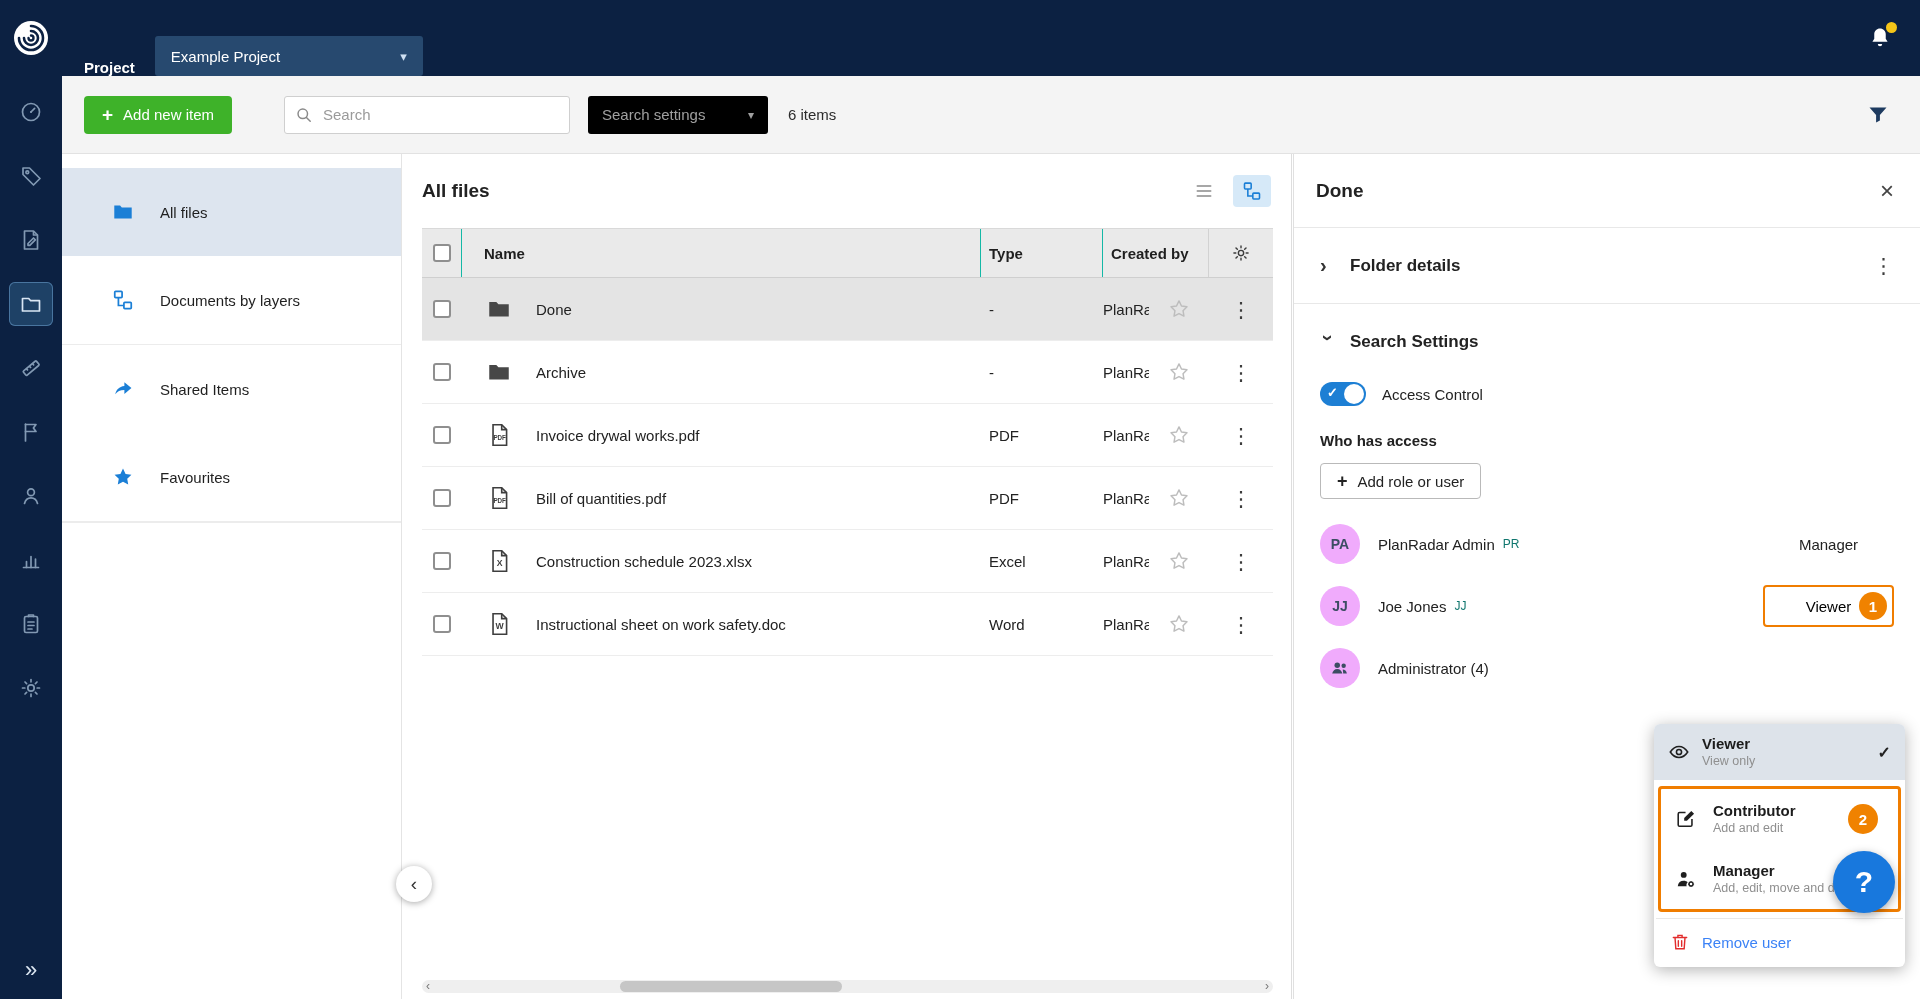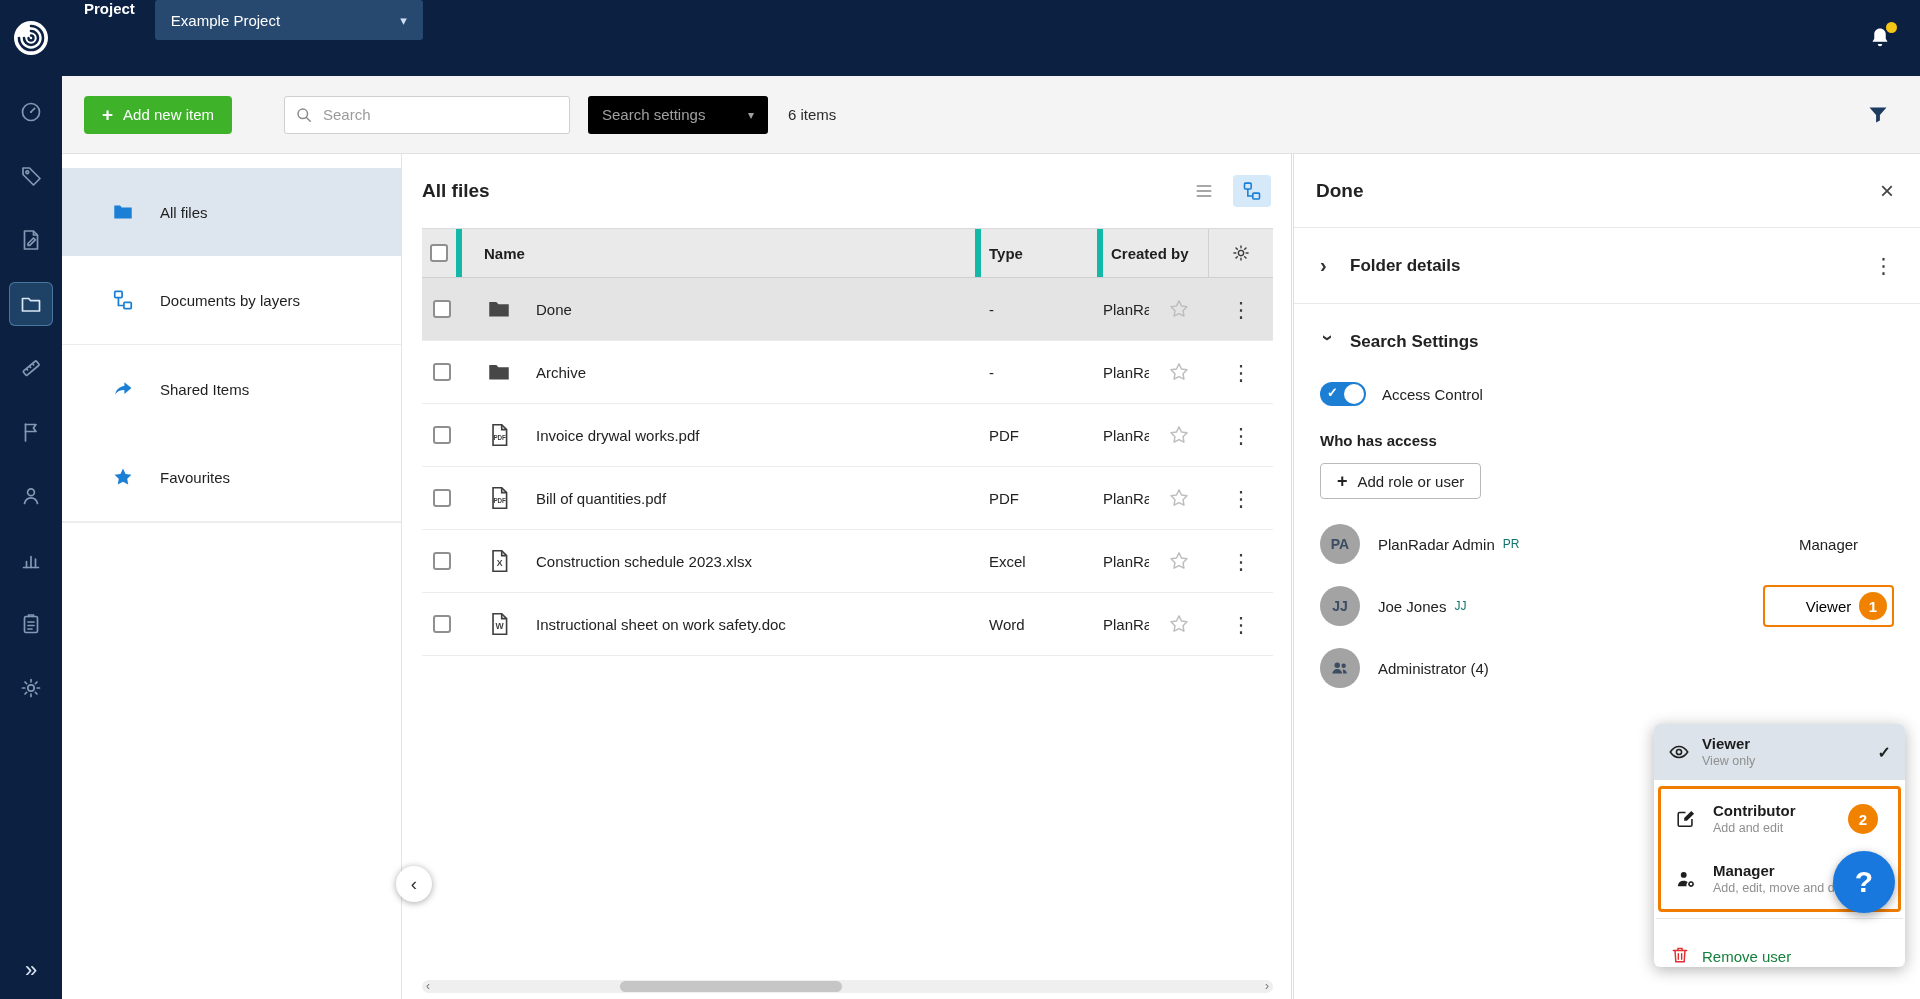--- a/index.html
+++ b/index.html
@@ -4,21 +4,21 @@
 <style>
   * { box-sizing: border-box; }
   html,body { margin:0; padding:0; }
   body {
     width:1920px; height:999px; position:relative; overflow:hidden;
     font-family:"Liberation Sans", sans-serif; background:#fff; color:#222;
   }
   svg { display:block; }
 
   
-  .topbar { position:absolute; left:0; top:0; width:1920px; height:76px; background:#0c2142; display:flex; align-items:flex-start; z-index:30; }
+  .topbar { position:absolute; left:0; top:0; width:1920px; height:76px; background:#0c2142; display:flex; align-items:flex-end; z-index:30; }
   .logo { width:62px; height:76px; display:flex; align-items:center; justify-content:center; cursor:pointer; }
   .project-label { color:#fff; font-size:15px; font-weight:bold; margin:0 20px 0 22px; }
   .project-dd { width:268px; height:40px; background:#27496f; border-radius:3px; color:#fff; font-size:15px; display:flex; align-items:center; padding:0 16px; cursor:pointer; }
   .project-dd .dd-chev { margin-left:auto; font-size:13px; color:#cfe0f2; }
   .bell-wrap { position:absolute; right:27px; top:50%; transform:translateY(-50%); cursor:pointer; }
   .bell-dot { position:absolute; top:-3px; right:-4px; width:11px; height:11px; border-radius:50%; background:#f5c518; }
 
   
   .side { position:absolute; left:0; top:76px; width:62px; height:923px; background:#0c2142; display:flex; flex-direction:column; align-items:center; padding-top:14px; z-index:20; }
   .side .ic { width:44px; height:44px; border-radius:6px; display:flex; align-items:center; justify-content:center; margin-bottom:20px; cursor:pointer; }
@@ -54,21 +54,21 @@
   .tbl { margin:0 20px; width:851px; }
   .thead { height:50px; background:#eaeaea; border-top:1px solid #d9d9d9; border-bottom:1px solid #cfcfcf; display:flex; align-items:center; font-weight:bold; font-size:15px; color:#1f1f1f; }
   .trow { height:63px; display:flex; align-items:center; border-bottom:1px solid #ededed; font-size:15px; cursor:pointer; }
   .trow.selected { background:#e4e4e4; }
   .c-check { width:40px; display:flex; justify-content:center; align-items:center; align-self:stretch; }
   .c-name  { width:519px; display:flex; align-items:center; align-self:stretch; }
   .c-type  { width:122px; padding-left:8px; align-self:stretch; display:flex; align-items:center; }
   .c-created { width:46px; overflow:hidden; white-space:nowrap; align-self:stretch; display:flex; align-items:center; }
   .c-star { width:60px; display:flex; justify-content:center; align-items:center; align-self:stretch; }
   .c-actions { width:64px; display:flex; justify-content:center; align-items:center; align-self:stretch; }
-  .thead .c-check, .thead .c-name, .thead .c-type { border-right:6px solid #14b8a6; }
+  .thead .c-check, .thead .c-name, .thead .c-type { border-right:1px solid #14b8a6; }
   .thead .c-created { width:106px; border-right:1px solid #d2d2d2; padding-left:8px; }
   .thead .c-name { padding-left:22px; }
   .cb { width:18px; height:18px; border:2px solid #8f8f8f; border-radius:3px; background:#fff; cursor:pointer; }
   .row-icon { margin-left:24px; margin-right:24px; }
   .kebab { font-size:21px; color:#3c3c3c; cursor:pointer; line-height:1; }
   .star-btn { cursor:pointer; }
 
   .hscroll { position:absolute; left:20px; bottom:6px; width:851px; height:13px; background:#efefef; border-radius:7px; }
   .hs-thumb { position:absolute; left:198px; top:1px; width:222px; height:11px; background:#c6c6c6; border-radius:6px; cursor:pointer; }
   .hs-arrow { position:absolute; top:-1px; font-size:12px; color:#777; cursor:pointer; }
@@ -93,41 +93,41 @@
   .toggle { width:46px; height:24px; background:#1d7fd4; border-radius:12px; position:relative; cursor:pointer; flex:0 0 auto; }
   .toggle .knob { position:absolute; right:2px; top:2px; width:20px; height:20px; border-radius:50%; background:#fff; }
   .toggle .tick { position:absolute; left:7px; top:3px; color:#fff; font-size:13px; font-weight:bold; }
   .toggle-label { font-size:15px; }
 
   .who-label { font-size:15px; font-weight:bold; margin:26px 4px 14px; }
   .add-user-btn { height:36px; border:1px solid #b9b9b9; border-radius:4px; background:#fff; font-size:15px; font-family:inherit; color:#222; padding:0 16px; display:inline-flex; align-items:center; gap:10px; margin:0 4px 14px; cursor:pointer; }
   .add-user-btn .plus { font-size:18px; font-weight:bold; }
 
   .user-row { height:62px; display:flex; align-items:center; padding:0 4px; }
-  .avatar { width:40px; height:40px; border-radius:50%; background:#a3a3a3; color:#3c4d63; font-size:14px; font-weight:bold; display:flex; align-items:center; justify-content:center; margin-right:18px; flex:0 0 auto; }
+  .avatar { width:40px; height:40px; border-radius:50%; background:#f0abfc; color:#3c4d63; font-size:14px; font-weight:bold; display:flex; align-items:center; justify-content:center; margin-right:18px; flex:0 0 auto; }
   .uname { font-size:15px; color:#222; }
   .usub { font-size:12px; color:#0f766e; margin-left:8px; }
   .role-col { margin-left:auto; width:131px; display:flex; justify-content:center; }
   .role-plain { font-size:15px; color:#222; }
   .role-btn { width:131px; height:42px; border:2px solid #f07d00; border-radius:4px; background:#fff; font-size:15px; font-family:inherit; display:flex; align-items:center; justify-content:center; position:relative; cursor:pointer; }
   .num-badge { width:30px; height:30px; border-radius:50%; background:#f08200; color:#fff; font-size:15px; font-weight:bold; display:flex; align-items:center; justify-content:center; }
   .role-btn .num-badge { position:absolute; right:5px; top:50%; transform:translateY(-50%); width:28px; height:28px; }
 
   .role-menu { position:absolute; right:15px; top:342px; width:251px; background:#fff; border-radius:6px; box-shadow:0 3px 16px rgba(0,0,0,.3); z-index:25; padding-bottom:2px; }
   .menu-item { display:flex; align-items:center; gap:12px; padding:0 14px; height:56px; cursor:pointer; position:relative; }
   .menu-item.selected { background:#dde3ea; border-radius:6px 6px 0 0; }
   .mi-texts { display:flex; flex-direction:column; line-height:1.25; }
   .mi-title { font-size:15px; font-weight:bold; color:#1c1c1c; }
   .mi-desc { font-size:12.5px; color:#8f8f8f; white-space:nowrap; }
   .mi-check { margin-left:auto; font-size:16px; font-weight:bold; color:#222; }
   .orange-box { border:3px solid #f07d00; border-radius:4px; margin:6px 4px; }
   .orange-box .menu-item { height:60px;gap:16px; }
   .menu-item .num-badge { position:absolute; right:20px; top:50%; transform:translateY(-50%); }
   .menu-sep { height:1px; background:#e8e8e8; margin:0 2px; }
-  .remove-item { display:flex; align-items:flex-end; gap:12px; padding:0 16px; height:46px; color:#15803d; font-size:15px; cursor:pointer; }
+  .remove-item { display:flex; align-items:center; gap:12px; padding:0 16px; height:46px; color:#3b82f6; font-size:15px; cursor:pointer; }
 
   .help-btn { position:absolute; left:1833px; top:851px; width:62px; height:62px; border-radius:50%; background:#1878dd; color:#fff; font-size:30px; font-weight:bold; display:flex; align-items:center; justify-content:center; box-shadow:0 3px 10px rgba(0,0,0,.35); z-index:40; cursor:pointer; }
 </style>
 </head>
 <body>
 
 <div class="topbar">
   <div class="logo">
     <svg width="40" height="40" viewBox="0 0 40 40">
       <circle cx="20" cy="20" r="17" fill="#ffffff"></circle>

